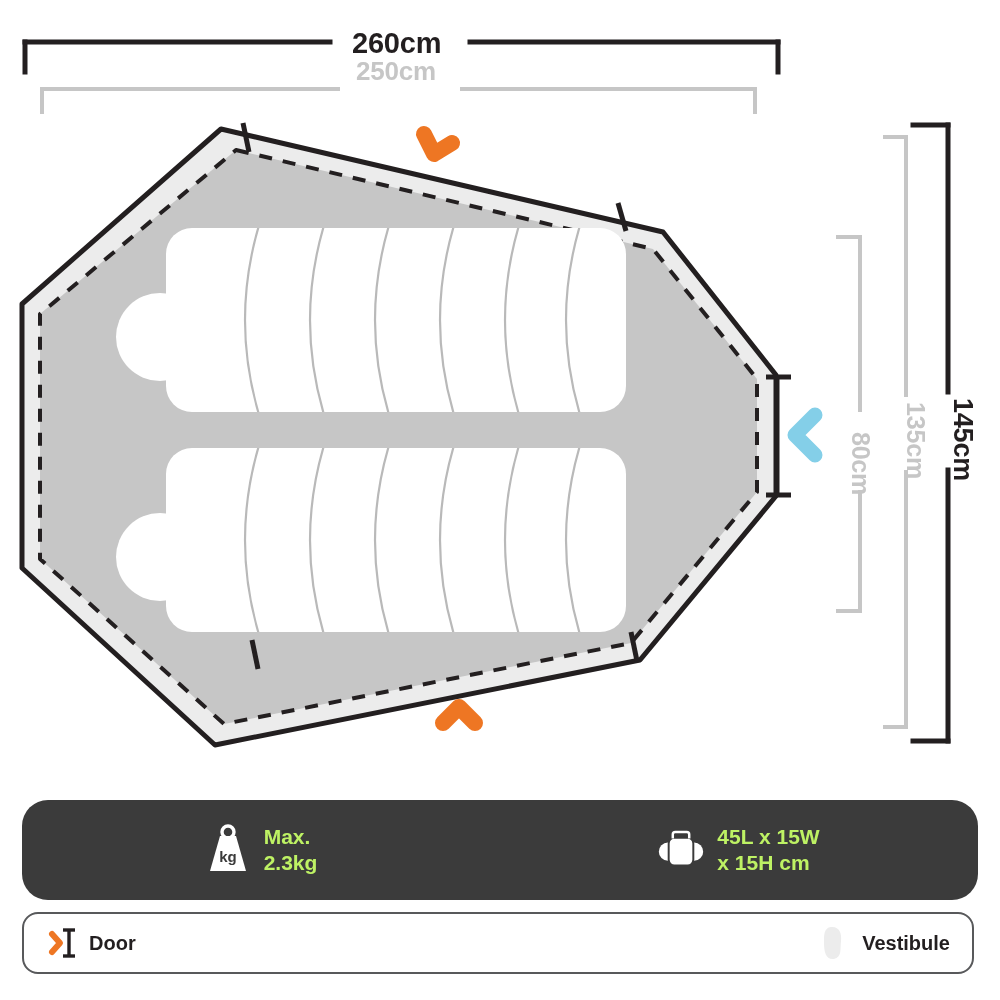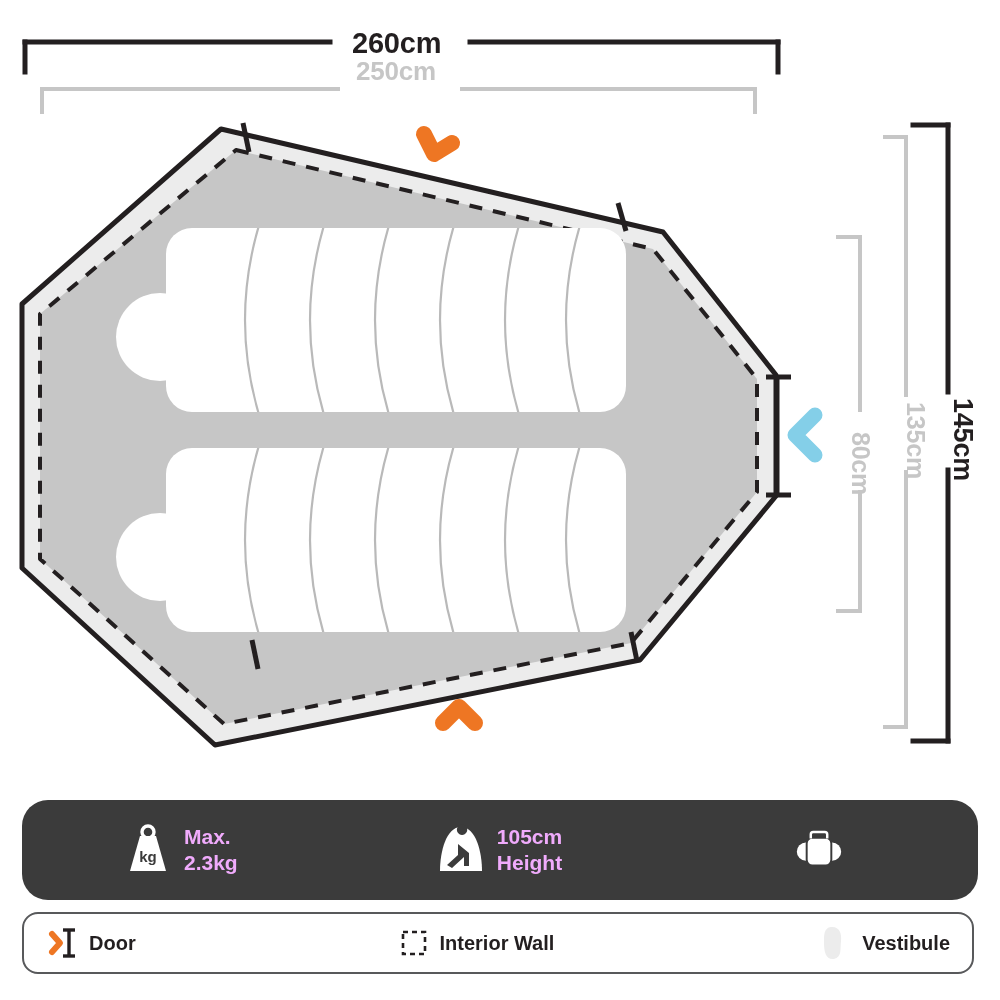--- a/index.html
+++ b/index.html
@@ -35,21 +35,21 @@
     position:absolute;left:22px;top:800px;width:956px;height:100px;
     background:#3b3b3b;border-radius:26px;
     display:flex;align-items:center;
   }
   .spec-item{
     flex:1;display:flex;align-items:center;justify-content:center;
     gap:13px;
   }
   .spec-icon{width:46px;height:52px;flex:0 0 auto;display:block;}
   .spec-text{
-    color:#f0abfc;font-size:21px;font-weight:bold;line-height:1.22;
+    color:#bef264;font-size:21px;font-weight:bold;line-height:1.22;
     white-space:nowrap;
   }
   .spec-text span{display:block;}
 
   
   .legend-bar{
     position:absolute;left:22px;top:912px;width:952px;height:62px;
     border:2px solid #58595b;border-radius:16px;background:#ffffff;
     display:flex;align-items:center;padding:0 22px;box-sizing:border-box;
   }
@@ -212,38 +212,31 @@
         <circle cx="23" cy="8" r="6" fill="none" stroke="#ffffff" stroke-width="3.4"></circle>
         <path d="M 15,12 L 31,12 L 41,47 L 5,47 Z" fill="#ffffff"></path>
         <text x="23" y="38" text-anchor="middle" font-family="Liberation Sans, sans-serif" font-size="15" font-weight="bold" fill="#3b3b3b">kg</text>
       </svg>
       <div class="spec-text">
         <span>Max.</span>
         <span>2.3kg</span>
       </div>
     </div>
 
-    <div class="spec-item">
-      <svg class="spec-icon" viewBox="0 0 46 52">
-        <path d="M 23,3 C 38,3 44,28 44,47 L 2,47 C 2,28 8,3 23,3 Z" fill="#ffffff"></path>
-        <path d="M 24,11 a 5.2 5.2 0 1 1 0.1,0 Z
-                 M 20,20 L 31,29 L 31,42 L 26,42 L 26,33 L 14,44 L 9,41 L 20,31 Z" fill="#3b3b3b"></path>
-      </svg>
-      <div class="spec-text">
-        <span>105cm</span>
-        <span>Height</span>
-      </div>
-    </div>
 
     <div class="spec-item">
       <svg class="spec-icon" viewBox="0 0 56 46">
         <rect x="1" y="14" width="54" height="22" rx="11" ry="11" fill="#ffffff"></rect>
         <rect x="13" y="8" width="30" height="34" rx="7" ry="7" fill="#ffffff" stroke="#3b3b3b" stroke-width="2.4"></rect>
         <path d="M 18,9 L 18,4 a 3 3 0 0 1 3,-3 L 35,1 a 3 3 0 0 1 3,3 L 38,9" fill="none" stroke="#ffffff" stroke-width="3"></path>
       </svg>
+      <div class="spec-text">
+        <span>45L x 15W</span>
+        <span>x 15H cm</span>
+      </div>
     </div>
 
 
   </div>
 
   <div class="legend-bar">
 
     <div class="legend-item">
       <svg class="legend-icon" width="32" height="34" viewBox="0 0 32 34">
         <path d="M 6,8 L 14,17 L 6,26" fill="none" stroke="#ee7623" stroke-width="6" stroke-linecap="round" stroke-linejoin="round"></path>
@@ -254,26 +247,20 @@
         </g>
       </svg>
       <div class="legend-label">Door</div>
     </div>
 
     <div class="legend-gap"></div>
 
 
     <div class="legend-gap"></div>
 
-    <div class="legend-item">
-      <svg class="legend-icon" width="30" height="30" viewBox="0 0 30 30">
-        <rect x="4" y="4" width="22" height="22" fill="none" stroke="#231f20" stroke-width="2.6" stroke-dasharray="5 4"></rect>
-      </svg>
-      <div class="legend-label">Interior Wall</div>
-    </div>
 
     <div class="legend-gap"></div>
 
 
     <div class="legend-gap"></div>
 
     <div class="legend-item">
       <svg class="legend-icon" width="34" height="38" viewBox="0 0 34 38">
         <path d="M 14,3 C 22,2 25,9 24,17 C 23,26 25,33 17,35 C 9,36 7,28 7,19 C 7,10 7,4 14,3 Z" fill="#ececec"></path>
       </svg>

